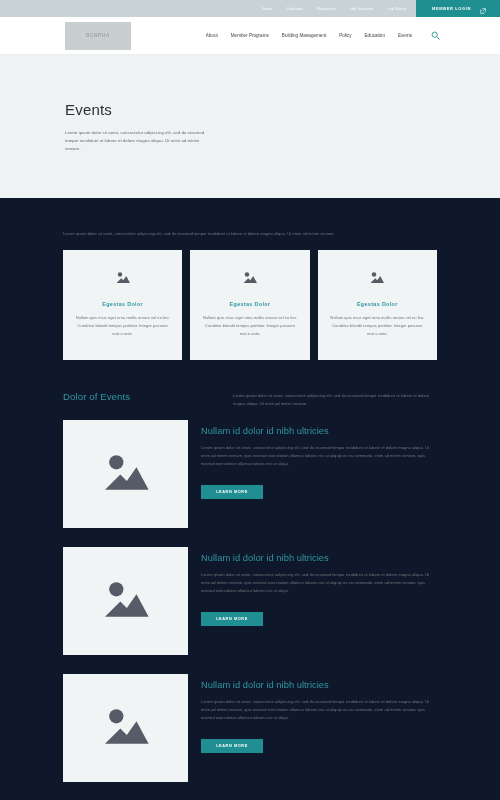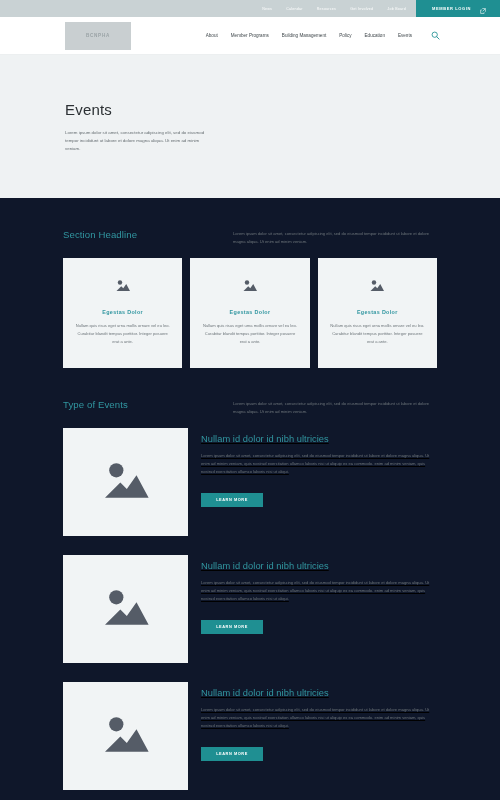--- a/index.html
+++ b/index.html
@@ -173,21 +173,21 @@
   }
   .event-thumb {
     width: 125px;
     height: 108px;
     background: #f1f4f5;
     flex: none;
     display: flex;
     align-items: center;
     justify-content: center;
   }
-  .event-body { flex: 1; padding-top: 6px; text-decoration: underline; }
+  .event-body { flex: 1; padding-top: 6px; }
   .event-title {
     font-size: 9.3px;
     color: #3196a0;
     font-weight: normal;
     letter-spacing: .05px;
     margin-bottom: 8px;
   }
   .event-desc {
     font-size: 4.1px;
     line-height: 2.0;
@@ -259,21 +259,20 @@
   </div>
 
   <div class="hero">
     <h1 class="hero-title">Events</h1>
     <p class="hero-desc">Lorem ipsum dolor sit amet, consectetur adipiscing elit, sed do eiusmod tempor incididunt ut labore et dolore magna aliqua. Ut enim ad minim veniam.</p>
   </div>
 
   <div class="content">
 
     <div class="section-head">
-      <h2 class="section-title">Section Headline</h2>
       <p class="section-desc">Lorem ipsum dolor sit amet, consectetur adipiscing elit, sed do eiusmod tempor incididunt ut labore et dolore magna aliqua. Ut enim ad minim veniam.</p>
     </div>
 
     <div class="cards">
 
       <div class="card">
         <span class="card-icon">
           <svg width="16" height="13" viewBox="0 0 32 26">
             <circle cx="10" cy="7" r="4.4" fill="#555c67"></circle>
             <path d="M3 24 L12.5 14.5 L16.5 18.5 L22.5 10 L30 24 Z" fill="#555c67"></path>
@@ -301,21 +300,21 @@
             <path d="M3 24 L12.5 14.5 L16.5 18.5 L22.5 10 L30 24 Z" fill="#555c67"></path>
           </svg>
         </span>
         <h3 class="card-title">Egestas Dolor</h3>
         <p class="card-body">Nullam quis risus eget urna mollis ornare vel eu leo. Curabitur blandit tempus porttitor. Integer posuere erat a ante.</p>
       </div>
 
     </div>
 
     <div class="section-head">
-      <h2 class="section-title">Type of Events</h2>
+      <h2 class="section-title">Dolor of Events</h2>
       <p class="section-desc">Lorem ipsum dolor sit amet, consectetur adipiscing elit, sed do eiusmod tempor incididunt ut labore et dolore magna aliqua. Ut enim ad minim veniam.</p>
     </div>
 
     <div class="event-list">
 
       <div class="event-item">
         <div class="event-thumb">
           <span>
             <svg width="52" height="42" viewBox="0 0 32 26">
               <circle cx="10" cy="7" r="4.4" fill="#555c67"></circle>

